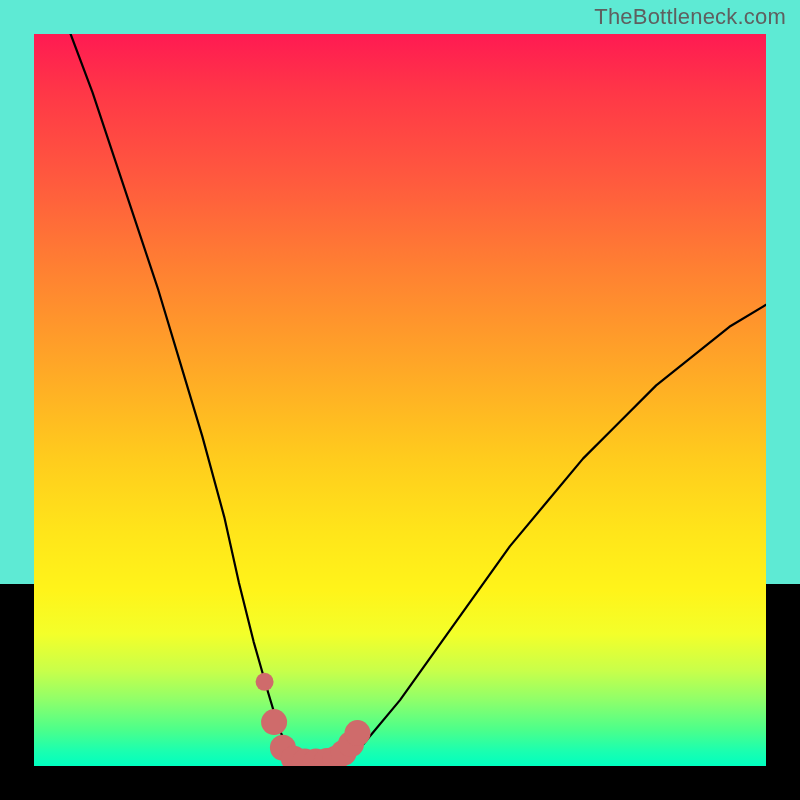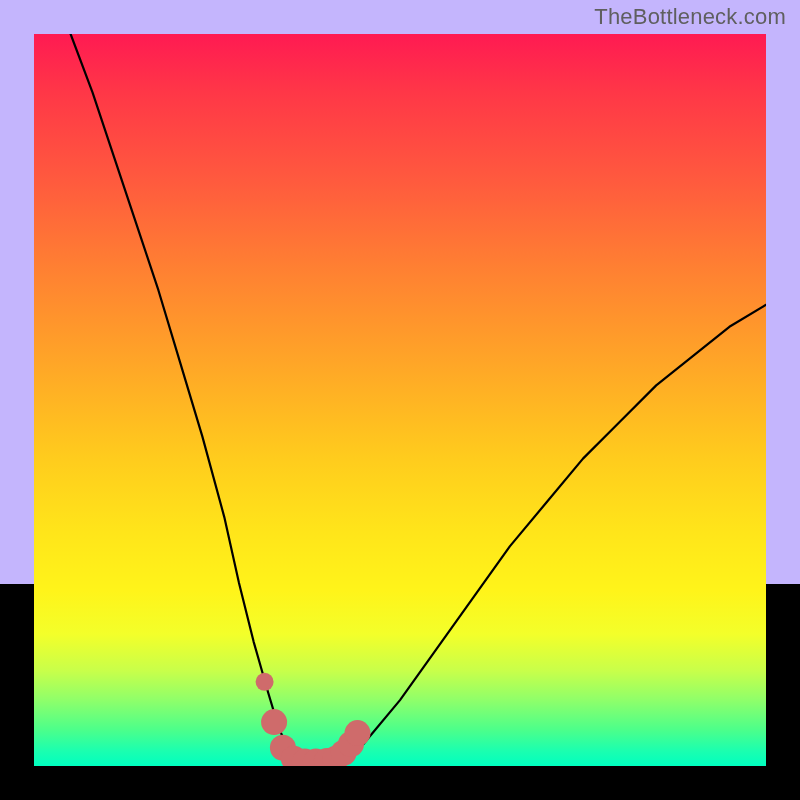--- a/index.html
+++ b/index.html
@@ -9,21 +9,21 @@
     height: 800px;
     background: #000;
     font-family: Arial, Helvetica, sans-serif;
   }
   .frame {
     position: absolute;
     top: 0;
     left: 0;
     width: 800px;
     height: 584px;
-    background: #c4b5fd;
+    background: #5eead4;
   }
   .plot {
     position: absolute;
     top: 34px;
     left: 34px;
     width: 732px;
     height: 732px;
     background: linear-gradient(
       to bottom,
       #ff1a52 0%,

